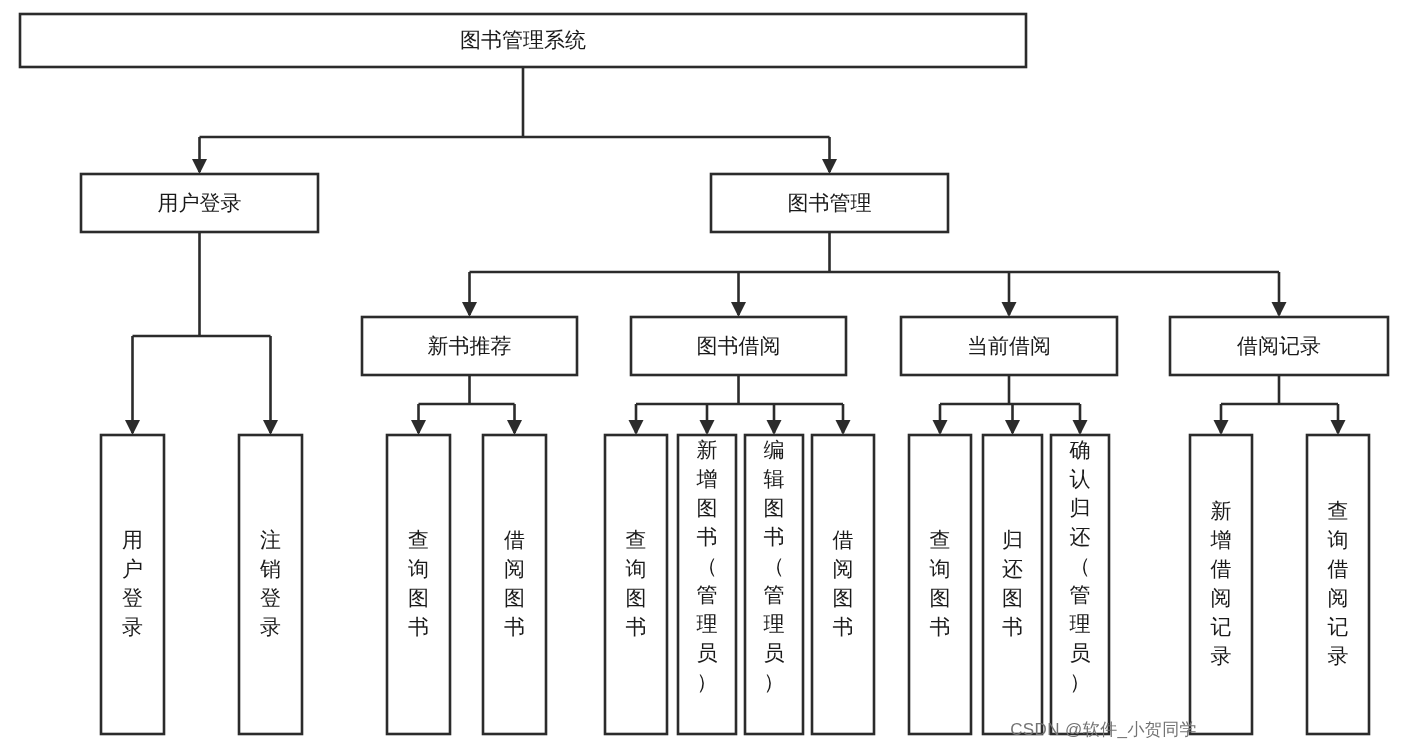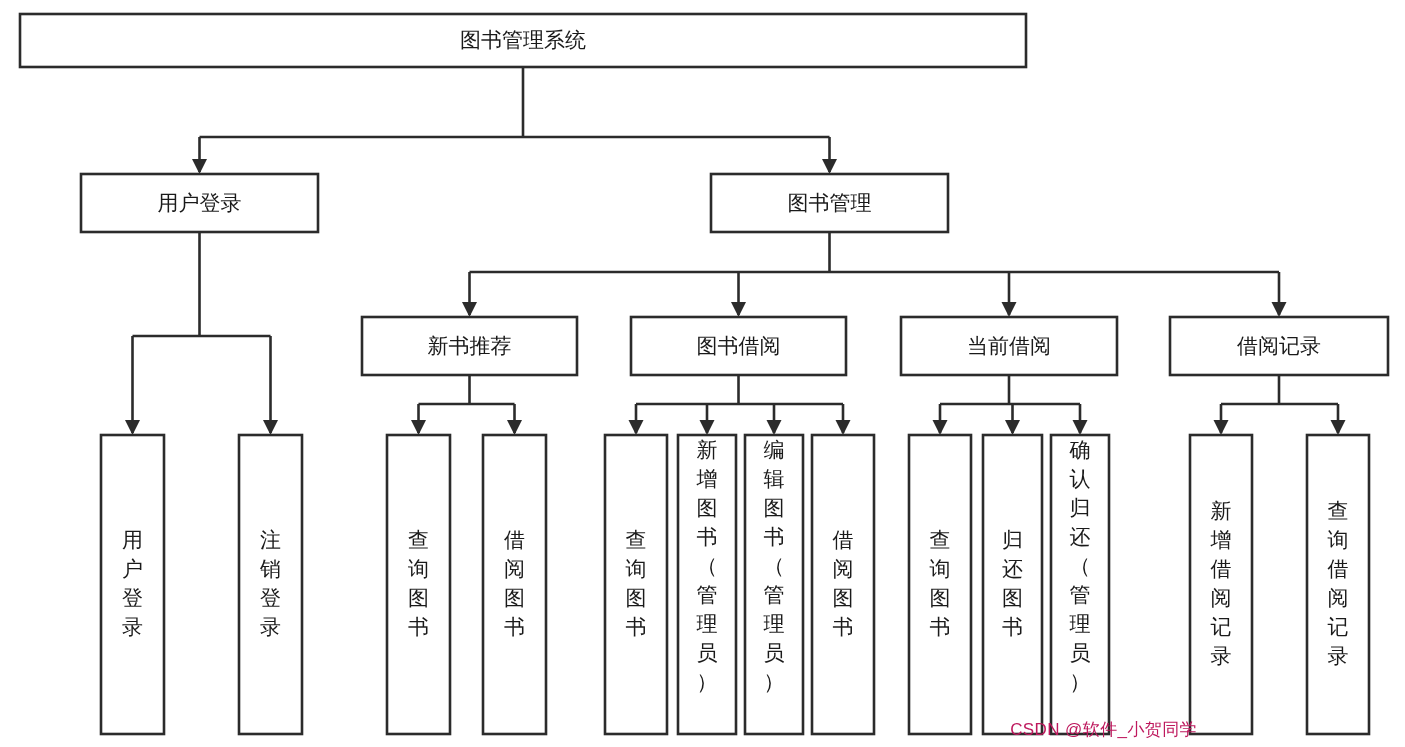--- a/index.html
+++ b/index.html
@@ -55,21 +55,21 @@
     font-family: "Liberation Sans", "DejaVu Sans", sans-serif;
     font-size: 21px;
     text-anchor: middle;
   }
   .watermark {
     position: absolute;
     right: 8px;
     bottom: 6px;
     font-family: "Liberation Sans", "DejaVu Sans", sans-serif;
     font-size: 17px;
-    color: #be185d;
+    color: #737373;
     letter-spacing: 0.4px;
     white-space: nowrap;
     pointer-events: none;
   }
 </style>
 </head>
 <body>
 
 <div id="diagram-root">
   <svg id="tree-svg" viewBox="0 0 1405 747">

